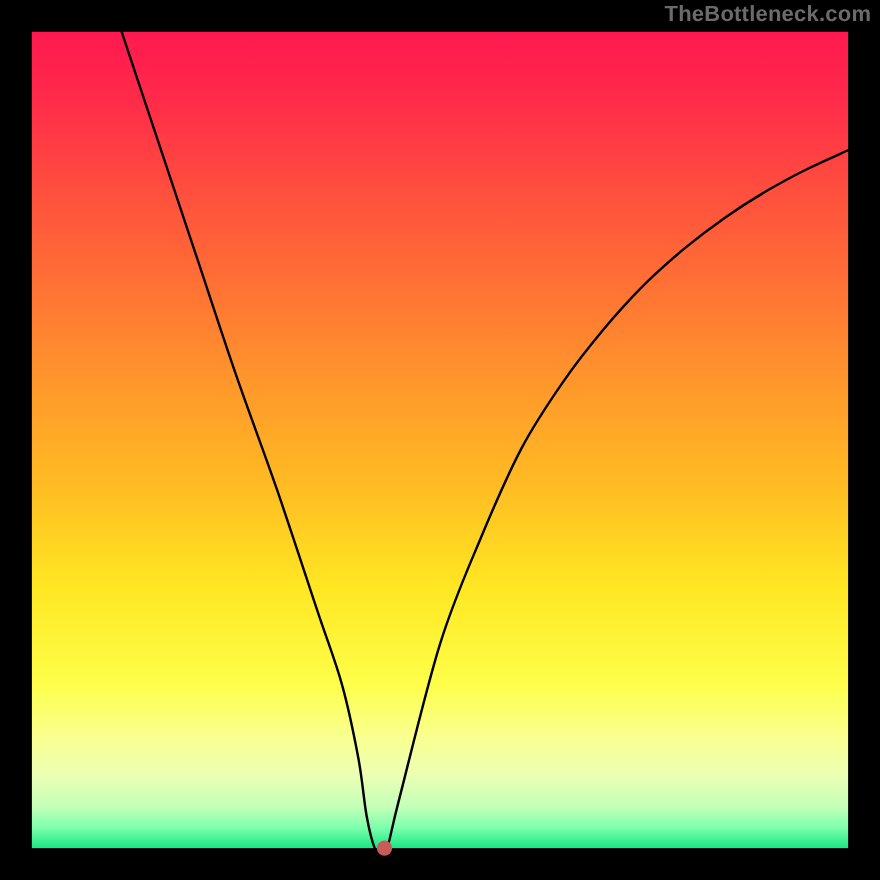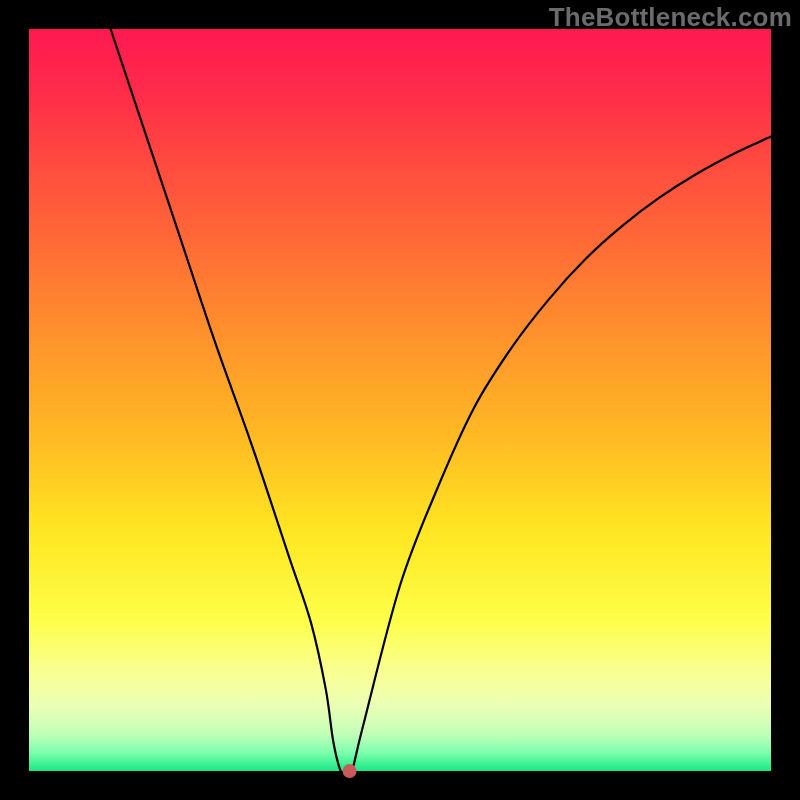--- a/index.html
+++ b/index.html
@@ -12,21 +12,21 @@
   }
   .container {
     position: relative;
     width: 800px;
     height: 800px;
   }
   .watermark {
     position: absolute;
     top: 2px;
     right: 8px;
-    font-size: 26px;
+    font-size: 20px;
     font-weight: bold;
     color: #6b6b6b;
     letter-spacing: 0.2px;
     z-index: 10;
   }
   svg.chart {
     position: absolute;
     top: 0;
     left: 0;
     width: 800px;

